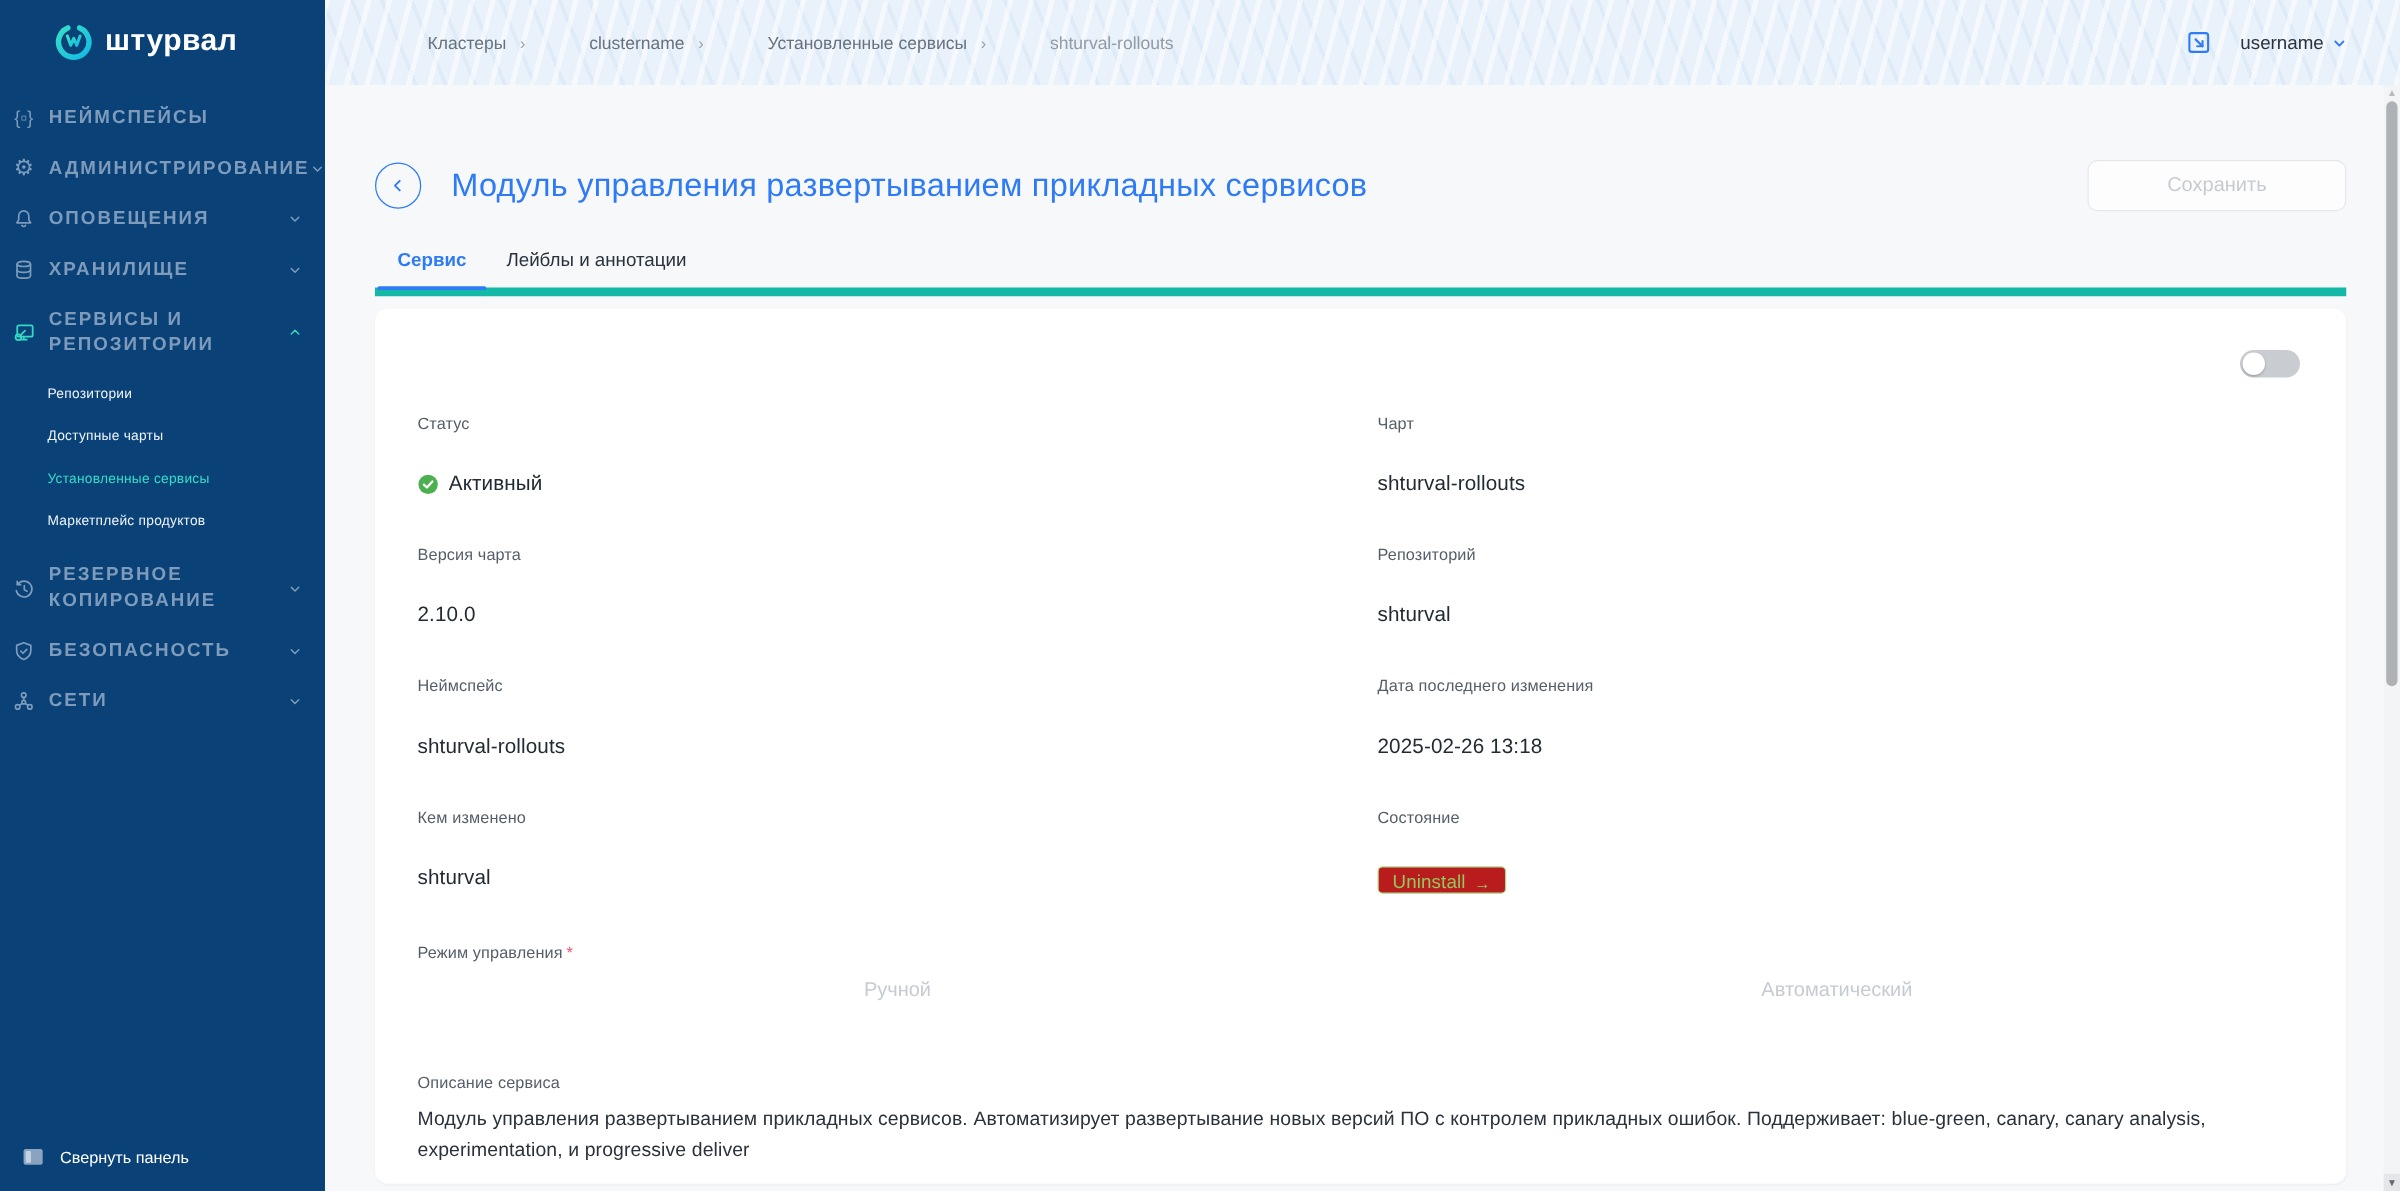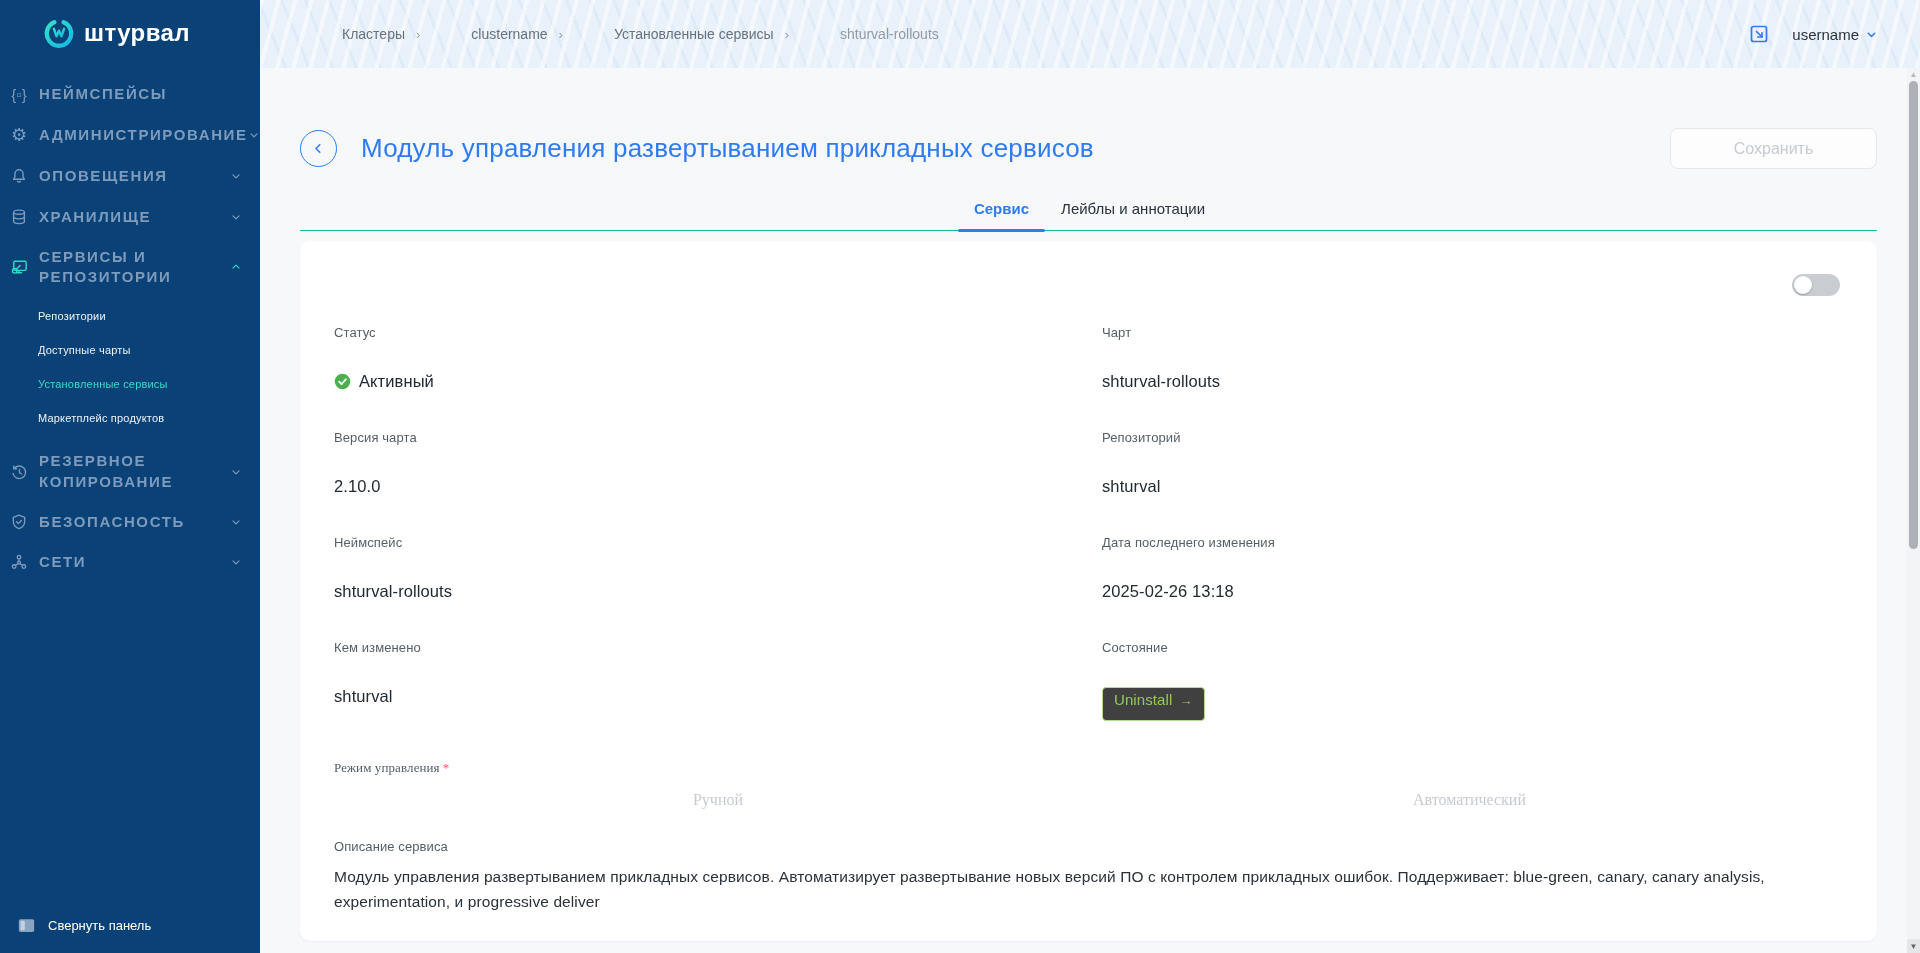--- a/index.html
+++ b/index.html
@@ -72,21 +72,21 @@
     cursor:pointer; flex-shrink:0;
   }
   .page-title { margin-left:24px; font-size:26px; font-weight:500; color:#2f7bf5; letter-spacing:.2px; }
   .save-btn {
     margin-left:auto; min-width:207px; height:41px; background:#fdfdfe;
     border:1px solid #e4e8ec; border-radius:8px; color:#c6cbd1; font-size:16px;
     display:flex; align-items:center; justify-content:center; cursor:default;
     font-family:inherit;
   }
 
-  .tabs { margin-top:31px; display:flex; padding-left:2px; border-bottom:1px solid #14b8a6;justify-content:center; }
+  .tabs { margin-top:31px; display:flex; padding-left:2px; border-bottom:7px solid #14b8a6; }
   .tab {
     padding:0 16px 13px; font-size:15px; color:#2a323c; cursor:pointer; position:relative;
   }
   .tab.active { color:#2f7bf5; font-weight:700; }
   .tab.active::after {
     content:""; position:absolute; left:0; right:0; bottom:-2px; height:3px;
     background:#2f7bf5; border-radius:3px;
   }
 
   
@@ -105,27 +105,27 @@
   }
 
   .fields-grid { display:grid; grid-template-columns:768px 1fr; margin-top:54px; }
   .field { margin-bottom:39px; }
   .f-label { font-size:13px; color:#555e68; margin-bottom:10px; letter-spacing:.1px; }
   .f-value { font-size:16.5px; color:#222a33; letter-spacing:.1px;margin-top:32px; }
   .status-line { display:flex; align-items:center; gap:8px; }
   .check-ico { display:flex; }
 
   .state-badge {
-    display:inline-flex; align-items:center; gap:7px; padding:3px 11px 12px;
-    border:1px solid #b3dc93; border-radius:4px; background:#404040;
+    display:inline-flex; align-items:center; gap:7px; padding:3px 11px 0;
+    border:1px solid #b3dc93; border-radius:4px; background:#b91c1c;
     color:#90c95f; font-size:15px; cursor:pointer;
   }
   .state-arrow { font-size:13px; line-height:1; transform:translateY(1px); }
 
-  .mode-field { grid-column:1 / -1; margin-bottom:30px;font-family:Liberation Serif, serif; }
+  .mode-field { grid-column:1 / -1; margin-bottom:56px; }
   .req-mark { color:#f4516c; margin-left:3px; }
   .mode-options { display:grid; grid-template-columns:768px 1fr; margin-top:9px; }
   .mode-option { text-align:center; font-size:16px; color:#c6cbd1; padding-top:5px; cursor:pointer; }
 
   .desc-field { grid-column:1 / -1; margin-bottom:0; }
   .desc-text { margin-top:9px; font-size:15.5px; line-height:1.62; color:#2a313a; max-width:1475px; letter-spacing:.1px; }
 
   
   .v-scrollbar { position:absolute; top:68px; right:0; bottom:0; width:13px; background:#f3f4f6; z-index:5; }
   .v-thumb { position:absolute; top:13px; left:2px; width:9px; height:468px; background:#aeb1b5; border-radius:5px; }

